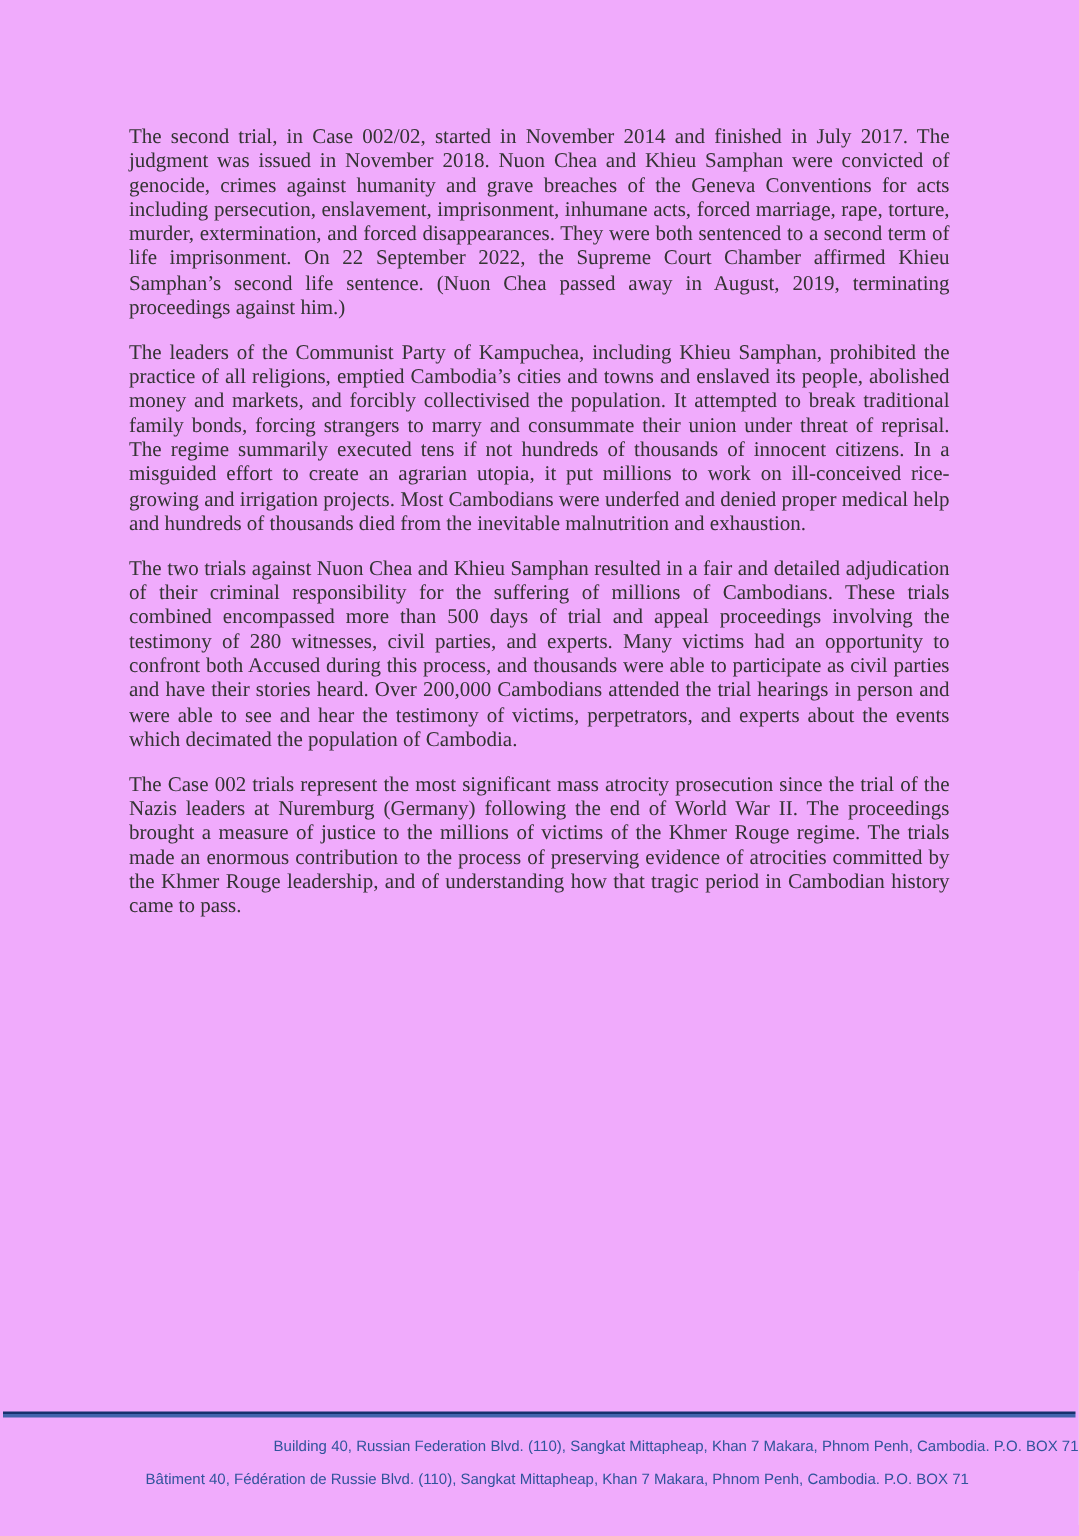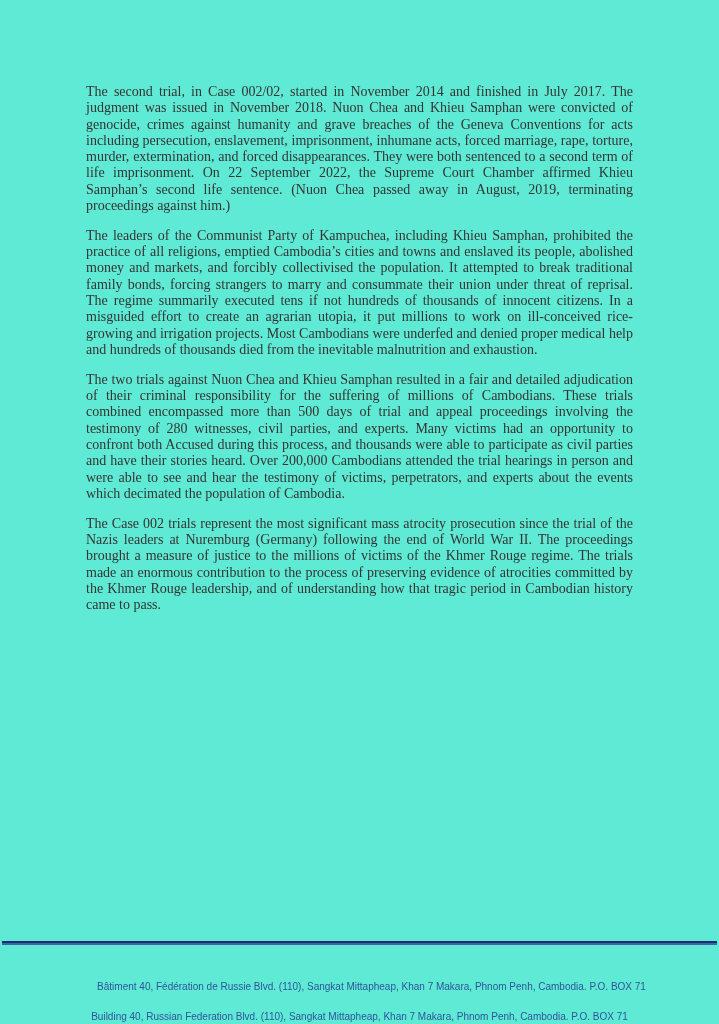--- a/index.html
+++ b/index.html
@@ -4,21 +4,21 @@
 <style>
   html, body { margin: 0; padding: 0; }
   body {
     width: 719px; height: 1024px;
     background: #e8e8e8;
     font-family: "Liberation Serif", serif;
   }
   .page {
     position: relative;
     width: 719px; height: 1024px;
-    background: #5eead4;
+    background: #f0abfc;
     overflow: hidden;
   }
   .content {
     position: absolute;
     left: 86px; top: 84px; width: 547px;
     font-family: "Liberation Serif", serif;
     font-size: 14px;
     line-height: 16.3px;
     text-align: justify;
     color: #343434;
@@ -33,21 +33,21 @@
   .footer-line {
     position: absolute;
     left: 0; right: 0;
     text-align: center;
     font-family: "Liberation Sans", sans-serif;
     color: #30549c;
     white-space: nowrap;
     overflow: hidden;
   }
   .fl-khmer   { top: 950px; height: 15px; line-height: 15px; font-size: 9px; }
-  .fl-en      { top: 1010px; height: 13px; line-height: 13px; font-size: 10px; }
+  .fl-en      { top: 958px; height: 13px; line-height: 13px; font-size: 10px; text-align: right; }
   .fl-fr      { top: 980px; height: 13px; line-height: 13px; font-size: 10px; margin-left: 24px; }
   .fl-contact { top: 1038px; height: 13px; line-height: 13px; font-size: 10px; }
   .sep {
     display: inline-block;
     width: 0; height: 10px;
     border-left: 1px solid #30549c;
     margin: 0 6px;
     vertical-align: -1px;
   }
 </style>

